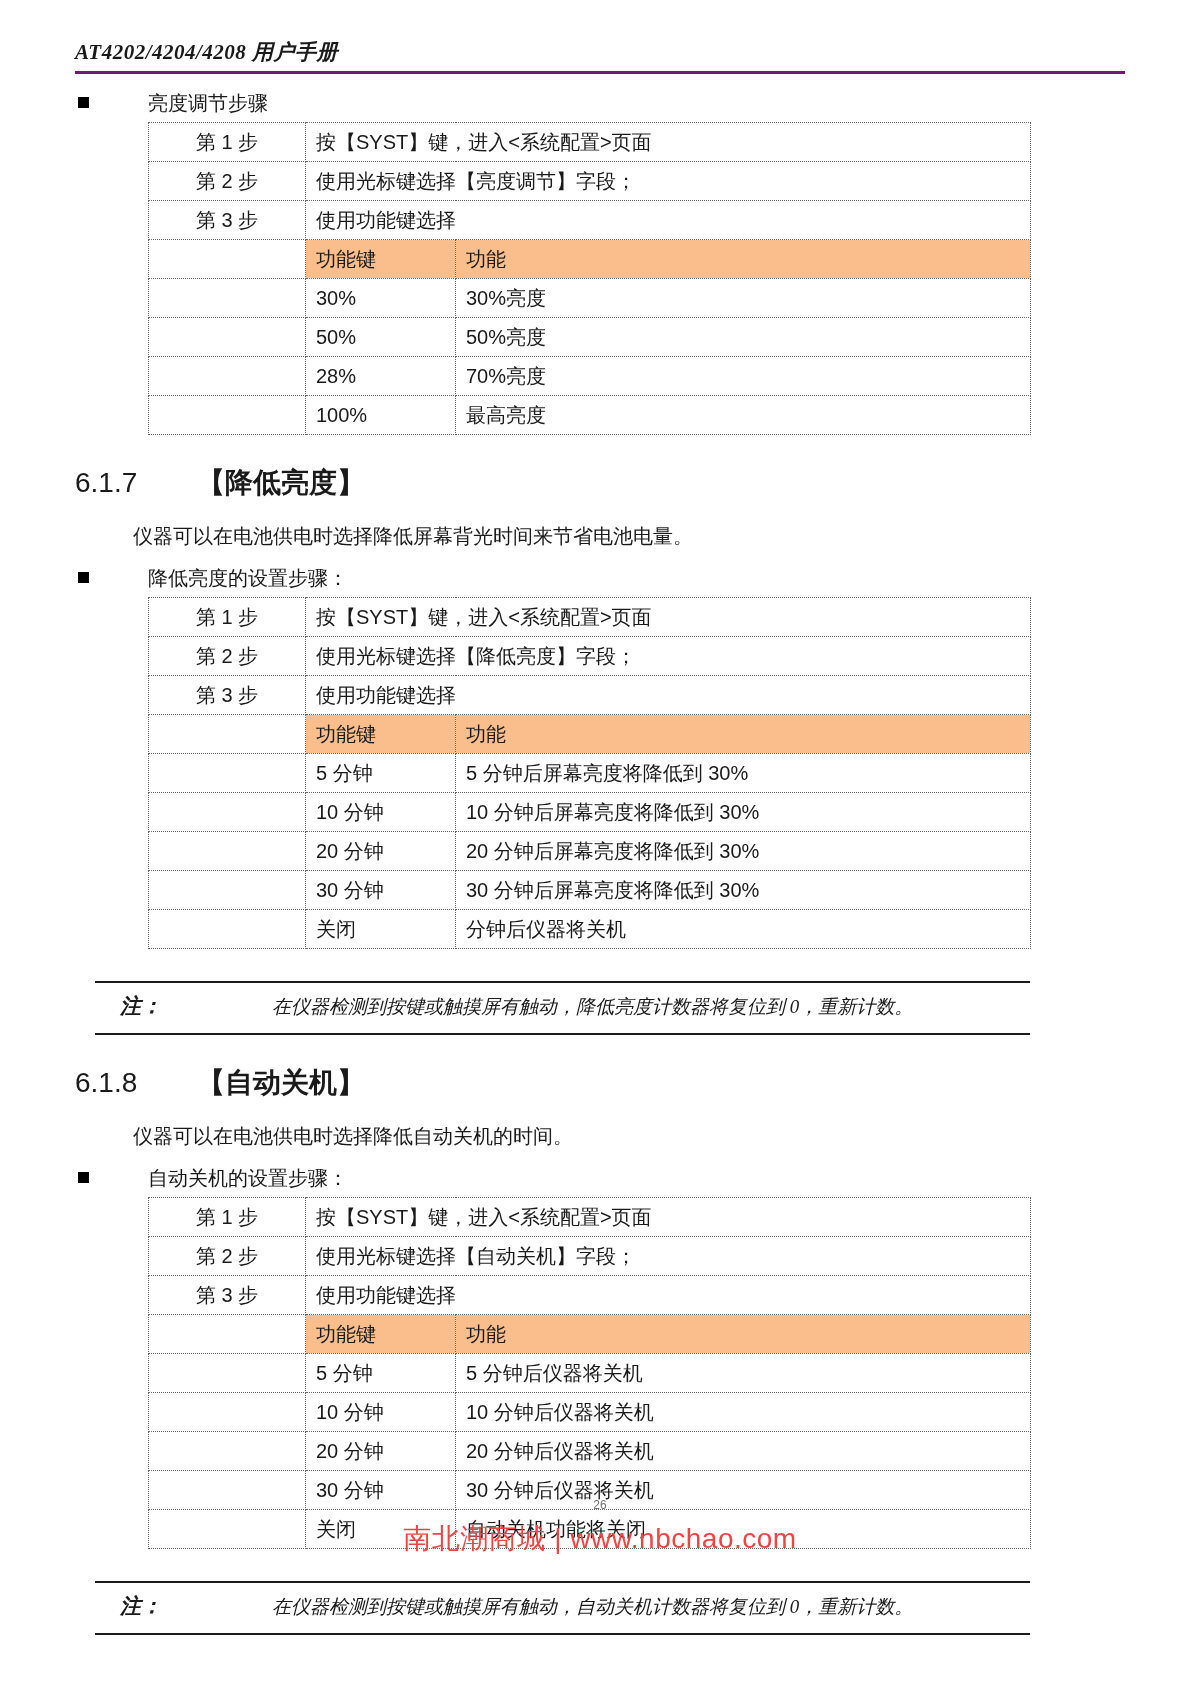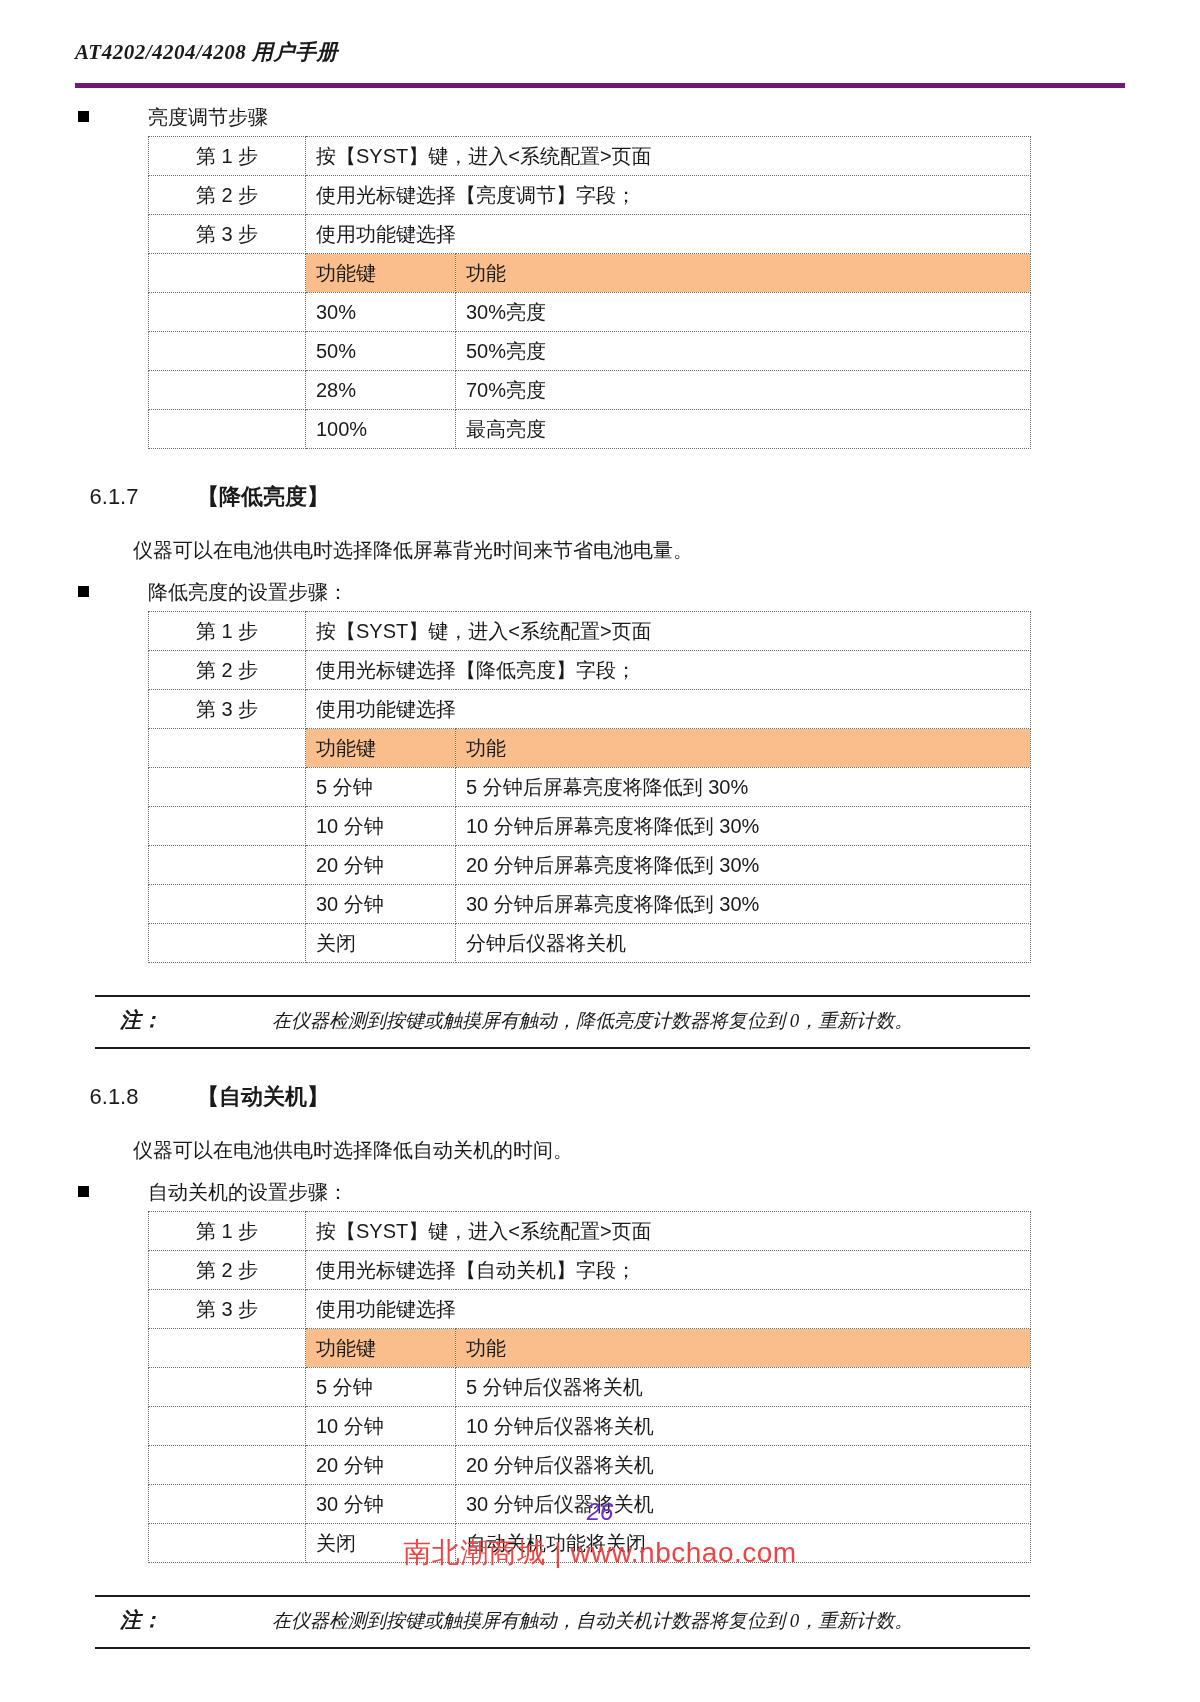--- a/index.html
+++ b/index.html
@@ -9,22 +9,22 @@
     width: 1200px;
     height: 1702px;
     background: #ffffff;
     font-family: "Liberation Sans", sans-serif;
     color: #1a1a1a;
     overflow: hidden;
   }
   
   .doc-header {
     margin: 38px 75px 0 75px;
-    padding-bottom: 17px;
-    border-bottom: 5px solid #701a75;
+    padding-bottom: 5px;
+    border-bottom: 3px solid #701a75;
   }
   .doc-header .title {
     font-family: "Liberation Serif", serif;
     font-style: italic;
     font-weight: bold;
     font-size: 21px;
     letter-spacing: 0.5px;
   }
   
   .bullet-row {
@@ -61,23 +61,22 @@
   }
   td.step-cell { text-align: center; }
   td.hdr {
     background: var(--table-header-bg, #FABE8C);
     padding: 5px 10px;
   }
   
   .section-heading {
     display: flex;
     margin: 34px 75px 0 75px;
-    font-size: 22px;
+    font-size: 28px;
     line-height: 28px;
-    text-align: center;
   }
   .section-number { width: 78px; flex: 0 0 auto; }
   .section-title { font-weight: bold; margin-left: 44px; }
   .intro {
     margin: 26px 75px 0 133px;
     font-size: 20px;
     line-height: 26px;
   }
   
   .note {
@@ -104,21 +103,21 @@
     text-align: right;
   }
   
   .footer {
     position: absolute;
     top: 1498px;
     left: 0;
     width: 100%;
     text-align: center;
   }
-  .footer-page { font-size: 24px; color: #6d28d9; font-style: italic; }
+  .footer-page { font-size: 12px; color: #737373; }
   .footer-site {
     margin-top: 8px;
     font-size: 28px;
     color: #ef4444;
     letter-spacing: 0.5px;
   }
 </style>
 </head>
 <body>
 

